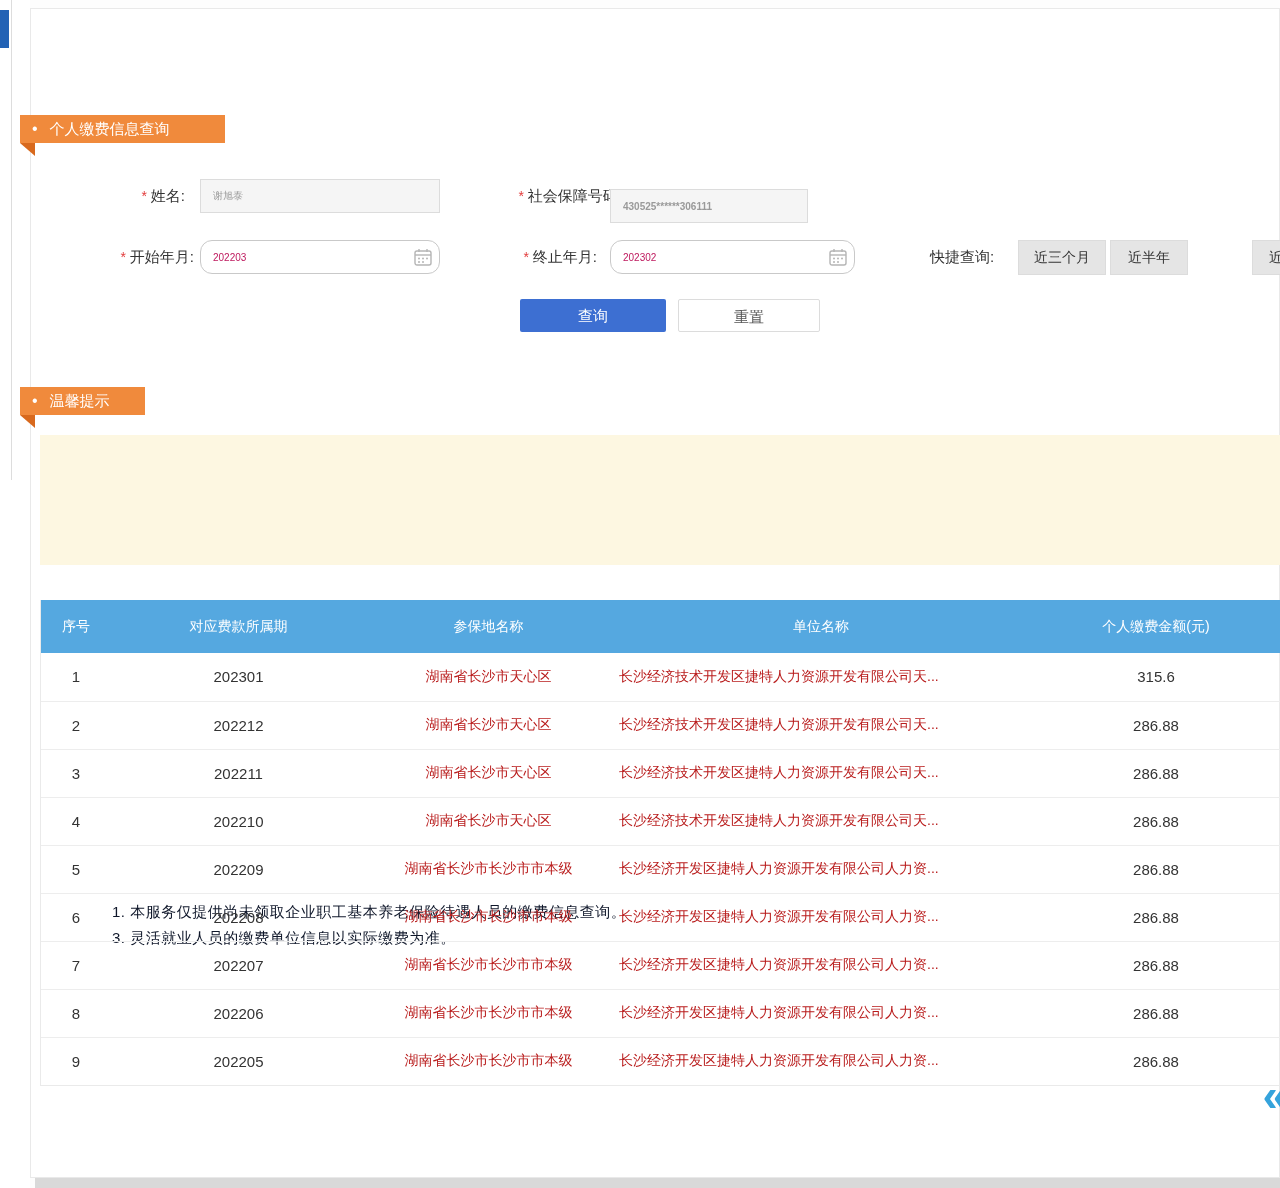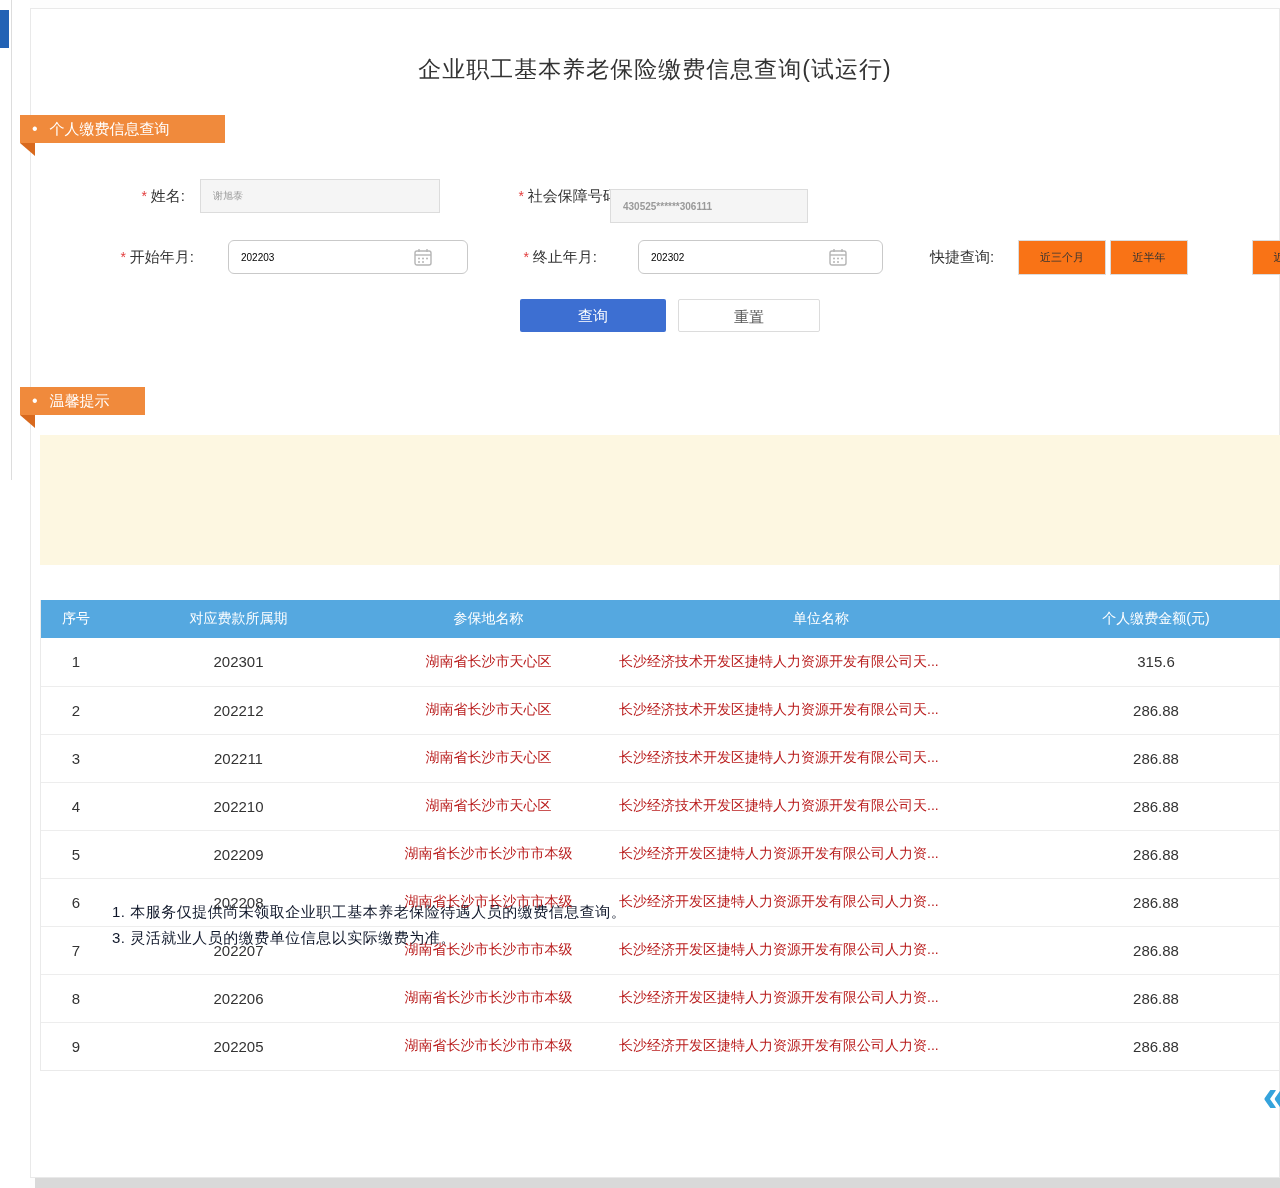--- a/index.html
+++ b/index.html
@@ -38,51 +38,51 @@
   .req { color:#e23c3c; margin-right:4px; font-size:14px; }
   .lab-name  { left:60px;  top:187px; width:125px; }
   .lab-ssn   { left:465px; top:187px; width:157px; }
   .lab-start { left:69px;  top:248px; width:125px; }
   .lab-end   { left:440px; top:248px; width:157px; }
   .lab-quick { position:absolute; left:930px; top:248px; font-size:15px; color:#333; }
 
   .tinput { position:absolute; height:34px; font-size:10px; padding:0 12px;
             font-family:"Liberation Sans","DejaVu Sans",sans-serif; }
   .dis { background:#f5f5f5; border:1px solid #dcdcdc; color:#9a9a9a; }
-  .ed  { background:#fff; border:1px solid #c9c9c9; color:#000000; border-radius:6px;margin-left:28px; }
+  .ed  { background:#fff; border:1px solid #c9c9c9; color:#be185d; border-radius:12px; }
   .in-name  { left:200px; top:179px; width:240px; }
   .in-ssn   { left:610px; top:189px; width:198px;font-weight:bold; }
   .in-start { left:200px; top:240px; width:240px; }
   .in-end   { left:610px; top:240px; width:245px; }
 
   .cal { position:absolute; top:248px; width:18px; height:18px; cursor:pointer; }
   .cal-start { left:414px; }
   .cal-end   { left:829px; }
 
-  .qbtn { position:absolute; top:240px; height:35px; background:#f97316; border:1px solid #dcdcdc;
-          font-size:11px; color:#333; text-align:center; line-height:33px; cursor:pointer; }
+  .qbtn { position:absolute; top:240px; height:35px; background:#e5e5e5; border:1px solid #dcdcdc;
+          font-size:14px; color:#333; text-align:center; line-height:33px; cursor:pointer; }
   .qb1 { left:1018px; width:88px; }
   .qb2 { left:1110px; width:78px; }
   .qb3 { left:1252px; width:76px; }
 
   .btn { position:absolute; top:299px; height:33px; font-size:15px; text-align:center;
          line-height:33px; border-radius:2px; cursor:pointer; }
   .btn-search { left:520px; width:146px; background:#3d6fd2; color:#fff; }
   .btn-reset  { left:678px; width:142px; background:#fff; color:#555; border:1px solid #dcdcdc; }
 
   
   .notice { position:absolute; left:40px; top:435px; width:1240px; height:130px; background:#fdf7e1; }
   .notice-line { position:absolute; left:72px; font-size:15px; color:#0f172a; letter-spacing:0.5px; }
   .nl1 { top:468px; }
   .nl2 { top:494px; }
 
   
   .tablebox { position:absolute; left:40px; top:600px; width:1240px; border:1px solid #eaeaea; border-top:none; }
   table { width:100%; border-collapse:collapse; table-layout:fixed; }
-  thead th { background:#55a8e0; color:#fff; font-weight:normal; font-size:14px; height:38px; }
+  thead th { background:#55a8e0; color:#fff; font-weight:normal; font-size:14px; height:53px; }
   tbody td { height:48px; font-size:14px; color:#b91c1c; text-align:center; border-bottom:1px solid #ededed;
              overflow:hidden; white-space:nowrap; text-overflow:ellipsis; }
   tbody tr:last-child td { border-bottom:none; }
   col.c0 { width:70px; } col.c1 { width:255px; } col.c2 { width:245px; } col.c3 { width:420px; } col.c4 { width:250px; }
   tbody td.c0, tbody td.c1, tbody td.c4 { color:#333; font-size:15px; }
   tbody td.c3 { text-align:left; padding-left:8px; }
 
   .chevron { position:absolute; right:-8px; top:1072px; color:#35a3dc; font-size:46px; font-weight:bold;
              cursor:pointer; line-height:46px; }
 </style>
@@ -92,21 +92,20 @@
 <div class="page">
 
   <div class="left-rail">
     <div class="rail-blue"></div>
     <div class="rail-divider"></div>
   </div>
 
   <div class="card"></div>
   <div class="bottom-bar"></div>
 
-  <div class="page-title">企业职工基本养老保险缴费信息查询(试运行)</div>
 
   <div class="ribbon r1">
     <span class="dot">•</span>
     <span>个人缴费信息查询</span>
   </div>
   <div class="ribbon-fold r1f"></div>
 
   <div class="flabel lab-name">
     <span class="req">*</span><span>姓名:</span>
   </div>

